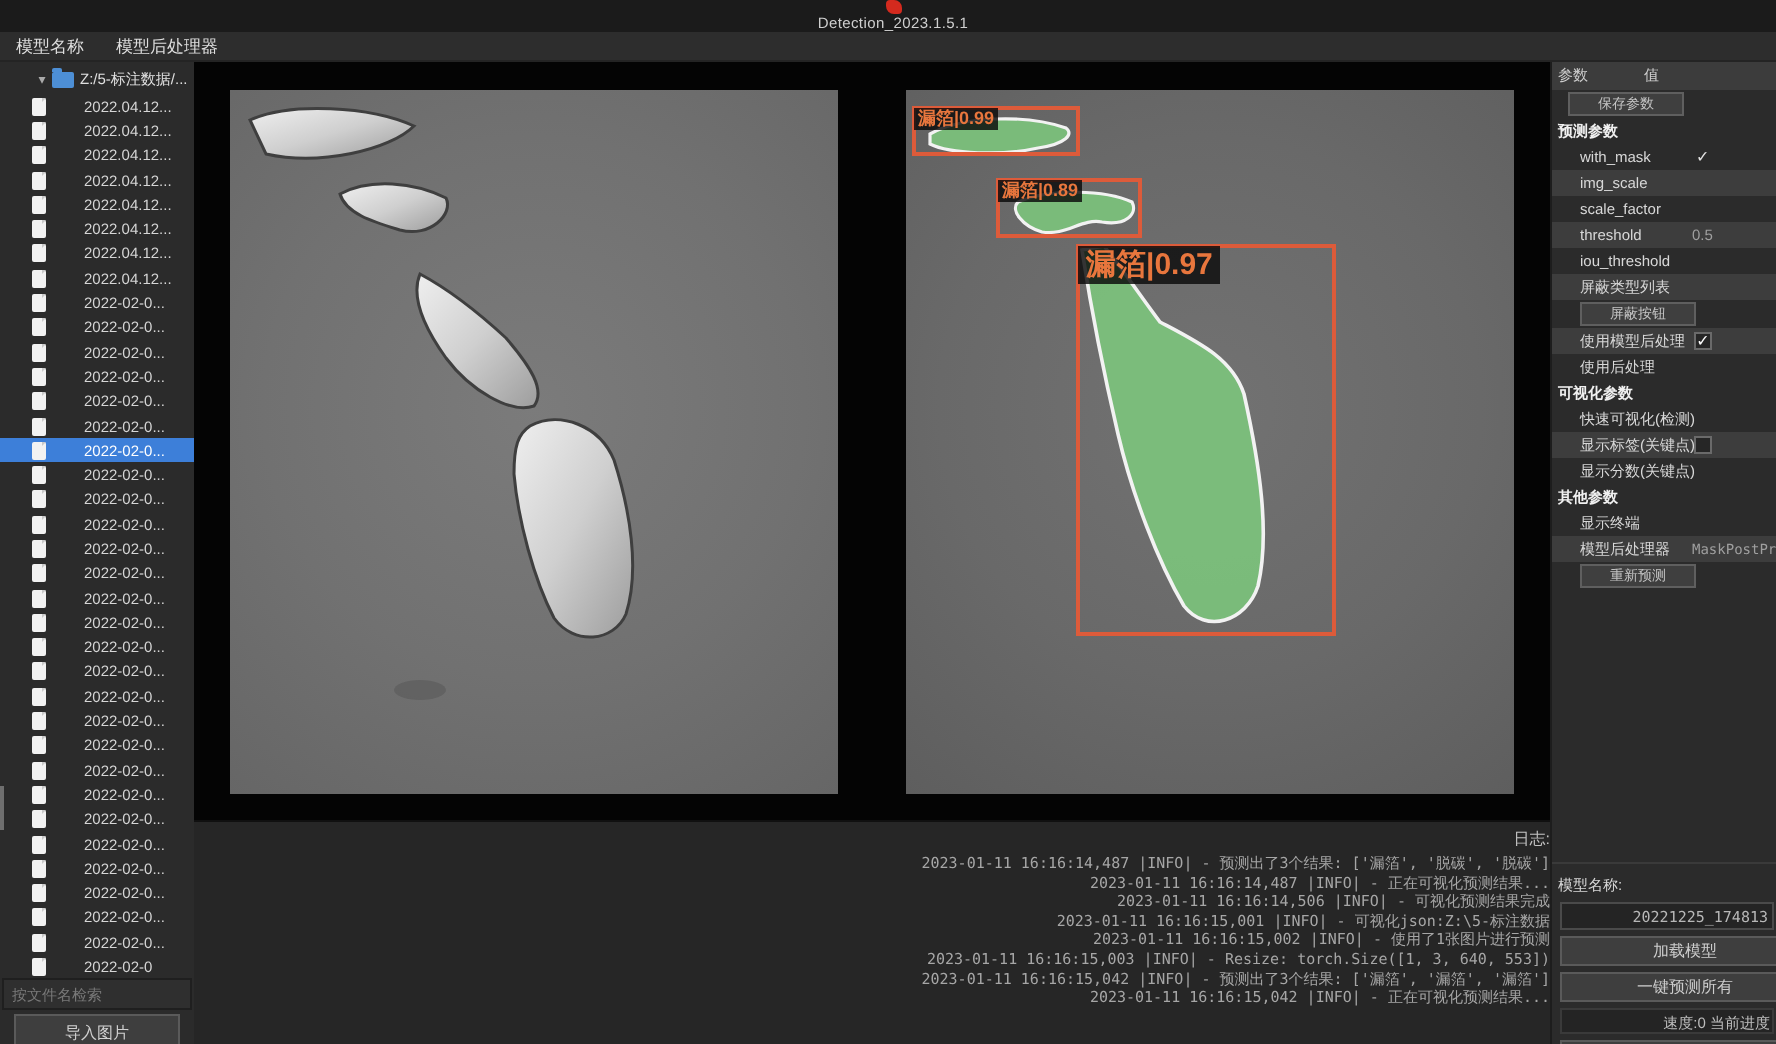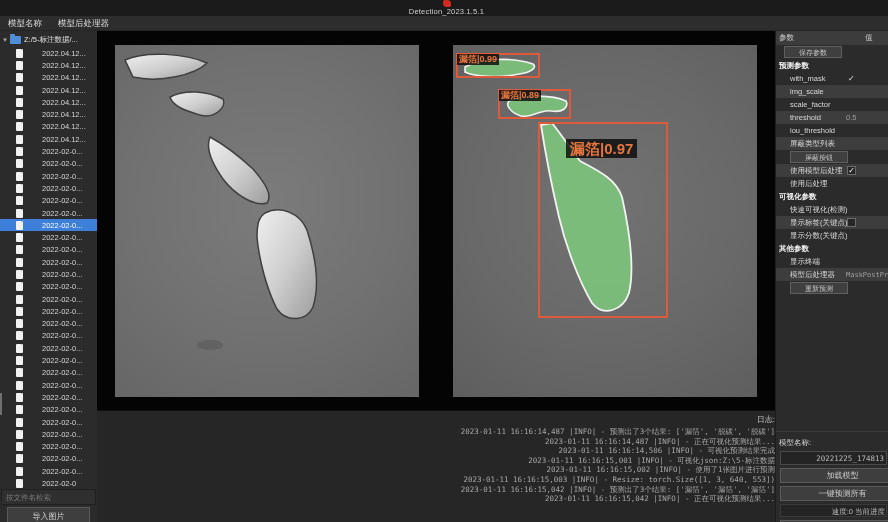--- a/index.html
+++ b/index.html
@@ -9,21 +9,21 @@
 
   
   .titlebar { position:absolute; left:0; top:0; width:888px; height:16px; background:#1b1b1b; display:flex; align-items:center;flex-direction:column; }
   .app-icon { width:8px; height:8px; margin-left:6px; background:#d42a1e; border-radius:2px 4px 2px 4px; }
   .title-text { margin-left:5px; font-size:7.5px; color:#cfcfcf; letter-spacing:.2px; }
   .menubar { position:absolute; left:0; top:16px; width:888px; height:15px; background:#2d2d2d; border-bottom:1px solid #242424; display:flex; align-items:center; }
   .menu-item { font-size:8.5px; color:#dedede; padding:0 8px; height:15px; line-height:15px; }
 
   
   .left-panel { position:absolute; left:0; top:31px; width:97px; height:491px; background:#2b2b2b; overflow:hidden; }
-  .tree-root { display:flex; align-items:center; height:13px; margin-top:2px; }
+  .tree-root { display:flex; align-items:center; height:13px; margin-top:2px;padding-left:16px; }
   .tree-arrow { font-size:7px; color:#aaa; width:10px; text-align:center; }
   .folder-icon { width:11px; height:8px; background:#4d8fd6; border-radius:1px; position:relative; margin-right:3px; }
   .folder-icon:before { content:""; position:absolute; left:0; top:-2px; width:5px; height:2px; background:#4d8fd6; border-radius:1px 1px 0 0; }
   .tree-root-label { font-size:7.5px; color:#e0e0e0; white-space:nowrap; }
   .tree-items { margin-top:1px; }
   .tree-item { display:flex; align-items:center; height:12.3px; padding-left:16px; white-space:nowrap; }
   .tree-item.selected { background:#3d7fd9; }
   .file-icon { width:7px; height:9px; background:#f2f2f2; border-radius:1px; margin-right:4px; flex:0 0 auto; position:relative; }
   .file-icon:before { content:""; position:absolute; right:0; top:0; border-left:2px solid #c9c9c9; border-bottom:2px solid transparent; }
   .tree-item-label { font-size:7.5px; color:#d6d6d6;padding-left:15px; }
@@ -47,21 +47,21 @@
 
   
   .log { position:absolute; left:97px; top:410px; width:678px; height:112px; background:#262626; border-top:1px solid #101010; overflow:hidden;text-align:right; }
   .log-label { font-size:8px; color:#c2c2c2; padding:3px 0 2px 6px; }
   .log-line { font-family:"DejaVu Sans Mono", monospace; font-size:7.5px; line-height:9.6px; color:#a6a6a6; padding-left:6px; white-space:nowrap; }
 
   
   .right-panel { position:absolute; left:775px; top:31px; width:113px; height:491px; background:#2b2b2b; border-left:1px solid #1d1d1d; overflow:hidden; }
   .panel-scroll-thumb { position:absolute; left:-2px; top:240px; width:2px; height:26px; background:#8a8a8a; }
   .params-header { display:flex; height:14px; background:#3c3c3c; align-items:center; }
-  .ph-param { font-size:7.5px; color:#cfcfcf; padding-left:3px; width:89px; }
+  .ph-param { font-size:7.5px; color:#cfcfcf; padding-left:3px; width:46px; }
   .ph-value { font-size:7.5px; color:#cfcfcf; }
   .prow { height:13px; display:flex; align-items:center; position:relative; }
   .prow.alt { background:#3d3d3d; }
   .prow .plabel { font-size:7.5px; color:#d8d8d8; padding-left:14px; white-space:nowrap; }
   .prow.section .plabel { font-weight:bold; color:#f0f0f0; padding-left:3px; }
   .prow .pvalue { position:absolute; left:70px; font-size:7.5px; color:#9f9f9f; white-space:nowrap; }
   .prow .pvalue.mono { font-family:"DejaVu Sans Mono", monospace; font-size:7px; }
   .prow .check { position:absolute; left:72px; color:#e2e2e2; font-size:8px; }
   .prow .checkbox { position:absolute; left:71px; width:9px; height:9px; background:#262626; border:1px solid #6a6a6a; font-size:8px; line-height:8px; color:#fff; text-align:center; }
   .btnrow { height:14px; display:flex; align-items:center; }
@@ -271,21 +271,21 @@
         <path d="M12,22 C28,13 60,12 80,19 C84,22 80,27 66,29 C48,33 22,32 12,27 Z" fill="#7cc47c" fill-opacity="0.9" stroke="#f2f2f2" stroke-width="1.6"></path>
         <path d="M56,56 C72,49 100,50 113,56 C116,62 110,68 98,66 C88,64 80,73 68,71 C58,68 52,60 56,56 Z" fill="#7cc47c" fill-opacity="0.9" stroke="#f2f2f2" stroke-width="1.6"></path>
         <path d="M99,78 C110,92 118,104 127,116 C146,126 163,134 169,152 C177,188 182,222 176,248 C170,266 150,272 139,258 C126,236 113,202 106,172 C99,142 92,106 88,80 Z" fill="#7cc47c" fill-opacity="0.9" stroke="#f2f2f2" stroke-width="1.8"></path>
       </svg>
       <div id="det-overlays">
           <div class="det-box" style="left: 3px; top: 8px; width: 84px; height: 25px;"></div>
           <div class="det-label small" style="left: 4px; top: 9px;">漏箔|0.99</div>
           <div class="det-box" style="left: 45px; top: 44px; width: 73px; height: 30px;"></div>
           <div class="det-label small" style="left: 46px; top: 45px;">漏箔|0.89</div>
           <div class="det-box" style="left: 85px; top: 77px; width: 130px; height: 196px;"></div>
-          <div class="det-label large" style="left: 86px; top: 94px; margin-left: 27px;">漏箔|0.97</div>
+          <div class="det-label large" style="left: 86px; top: 78px;">漏箔|0.97</div>
         </div>
     </div>
   </div>
 
   <div class="log">
     <div class="log-label">日志:</div>
     <div id="log-lines">
         <div class="log-line">2023-01-11 16:16:14,487 |INFO| - 预测出了3个结果: ['漏箔', '脱碳', '脱碳']</div>
         <div class="log-line">2023-01-11 16:16:14,487 |INFO| - 正在可视化预测结果...</div>
         <div class="log-line">2023-01-11 16:16:14,506 |INFO| - 可视化预测结果完成</div>

